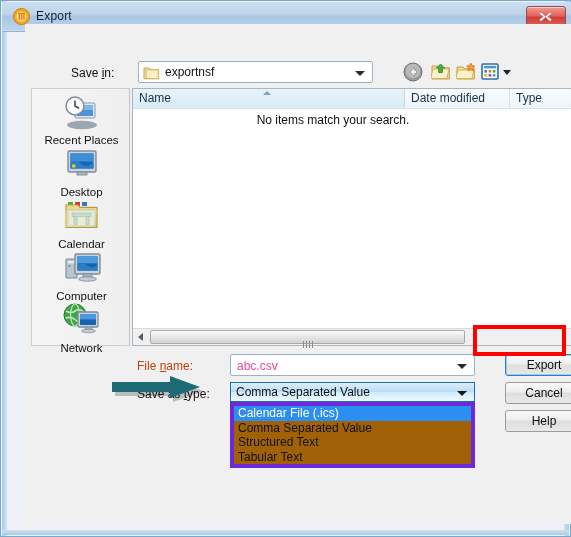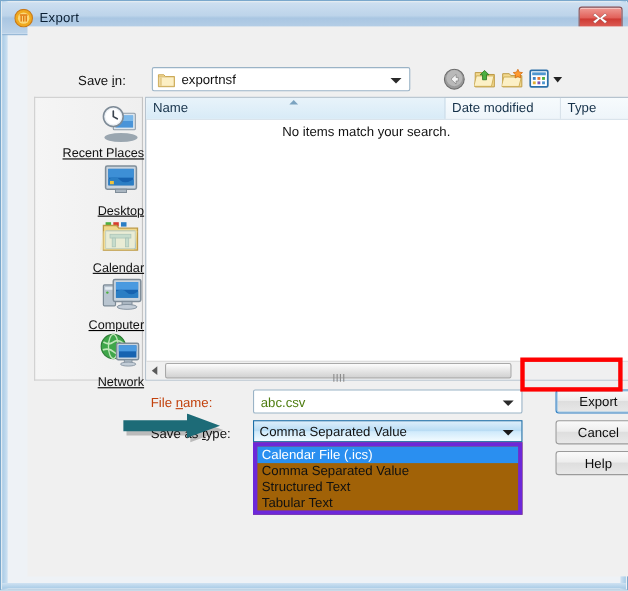--- a/index.html
+++ b/index.html
@@ -141,23 +141,22 @@
     width: 99px; height: 258px;
     background: linear-gradient(to right, #f5f5f5, #efefef);
     border: 1px solid #cfcfcf;
     border-right: 1px solid #c3c3c3;
     box-sizing: border-box;
   }
   .place {
     position: absolute;
     left: 0; width: 99px;
     height: 62px;
-    text-align: right;
-    cursor: pointer;
-    text-decoration: underline;
+    text-align: center;
+    cursor: pointer;
   }
   .place .pic { height: 40px; display: block; }
   .place .plabel {
     font-size: 11.5px;
     color: #111;
     display: block;
     margin-top: 1px;
     white-space: nowrap;
   }
 
@@ -266,21 +265,21 @@
     box-sizing: border-box;
     border-radius: 2px;
   }
   #filename-input {
     position: absolute;
     left: 4px; top: 2px;
     width: 215px; height: 16px;
     border: 0; outline: 0;
     font-family: "Liberation Sans", sans-serif;
     font-size: 12px;
-    color: #4d7c0f;
+    color: #ec4899;
     background: transparent;
   }
   #filename-combo .cb-arrow2 {
     position: absolute; right: 7px; top: 9px;
     width: 0; height: 0;
     border-left: 5px solid transparent;
     border-right: 5px solid transparent;
     border-top: 5px solid #2a2a2a;
     cursor: pointer;
   }

